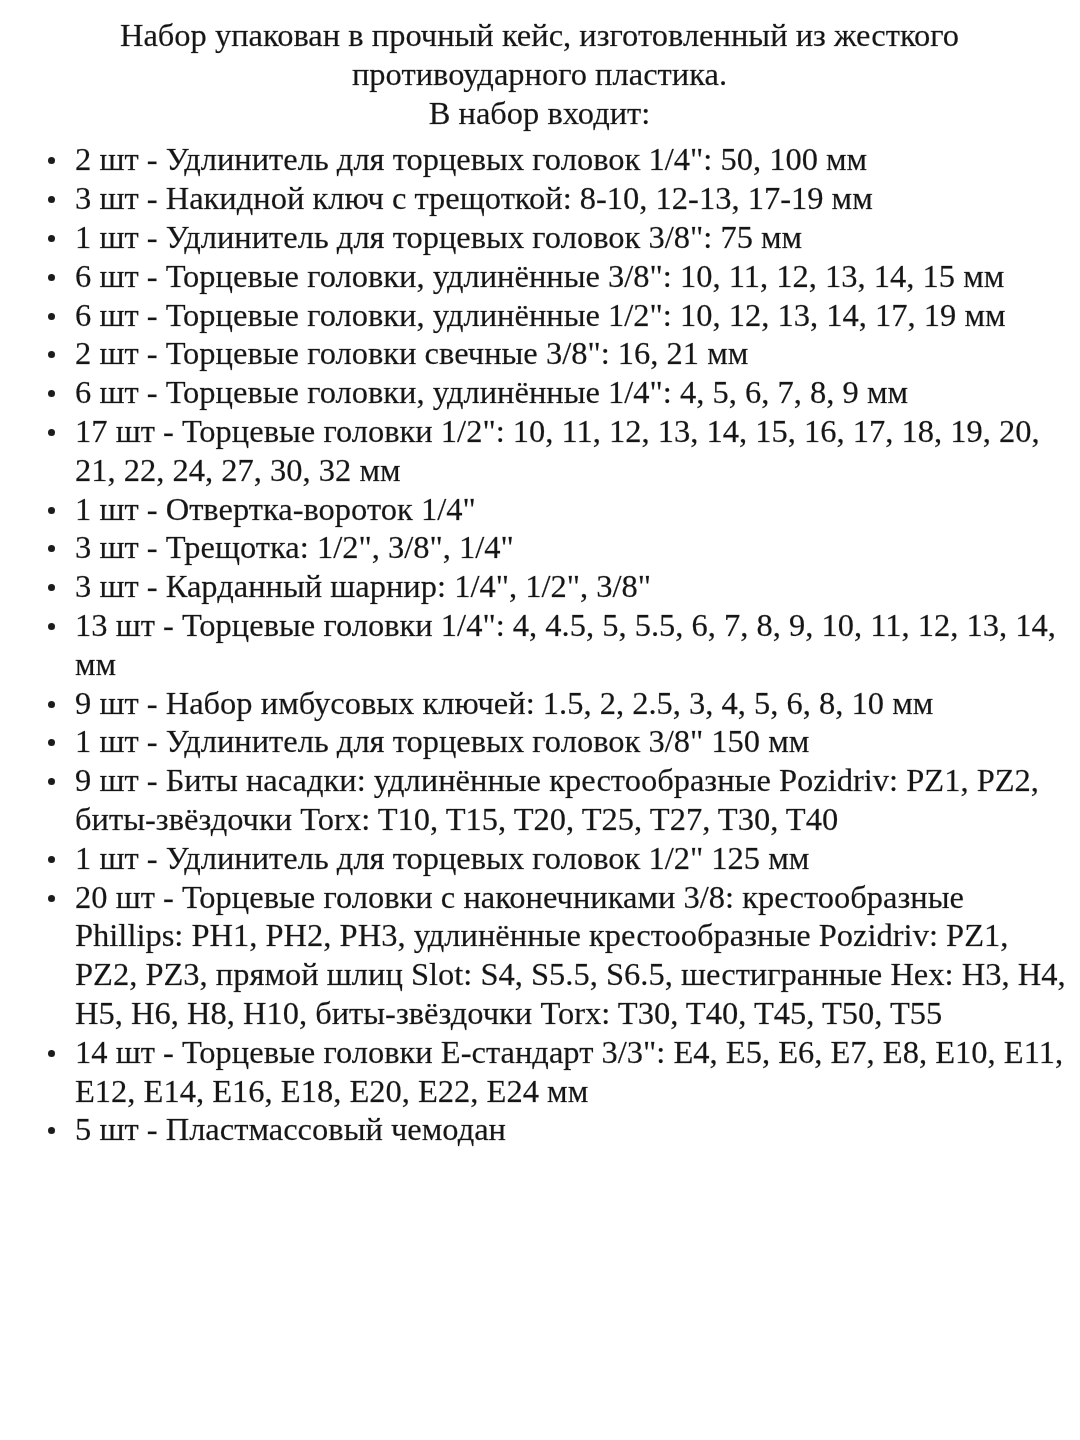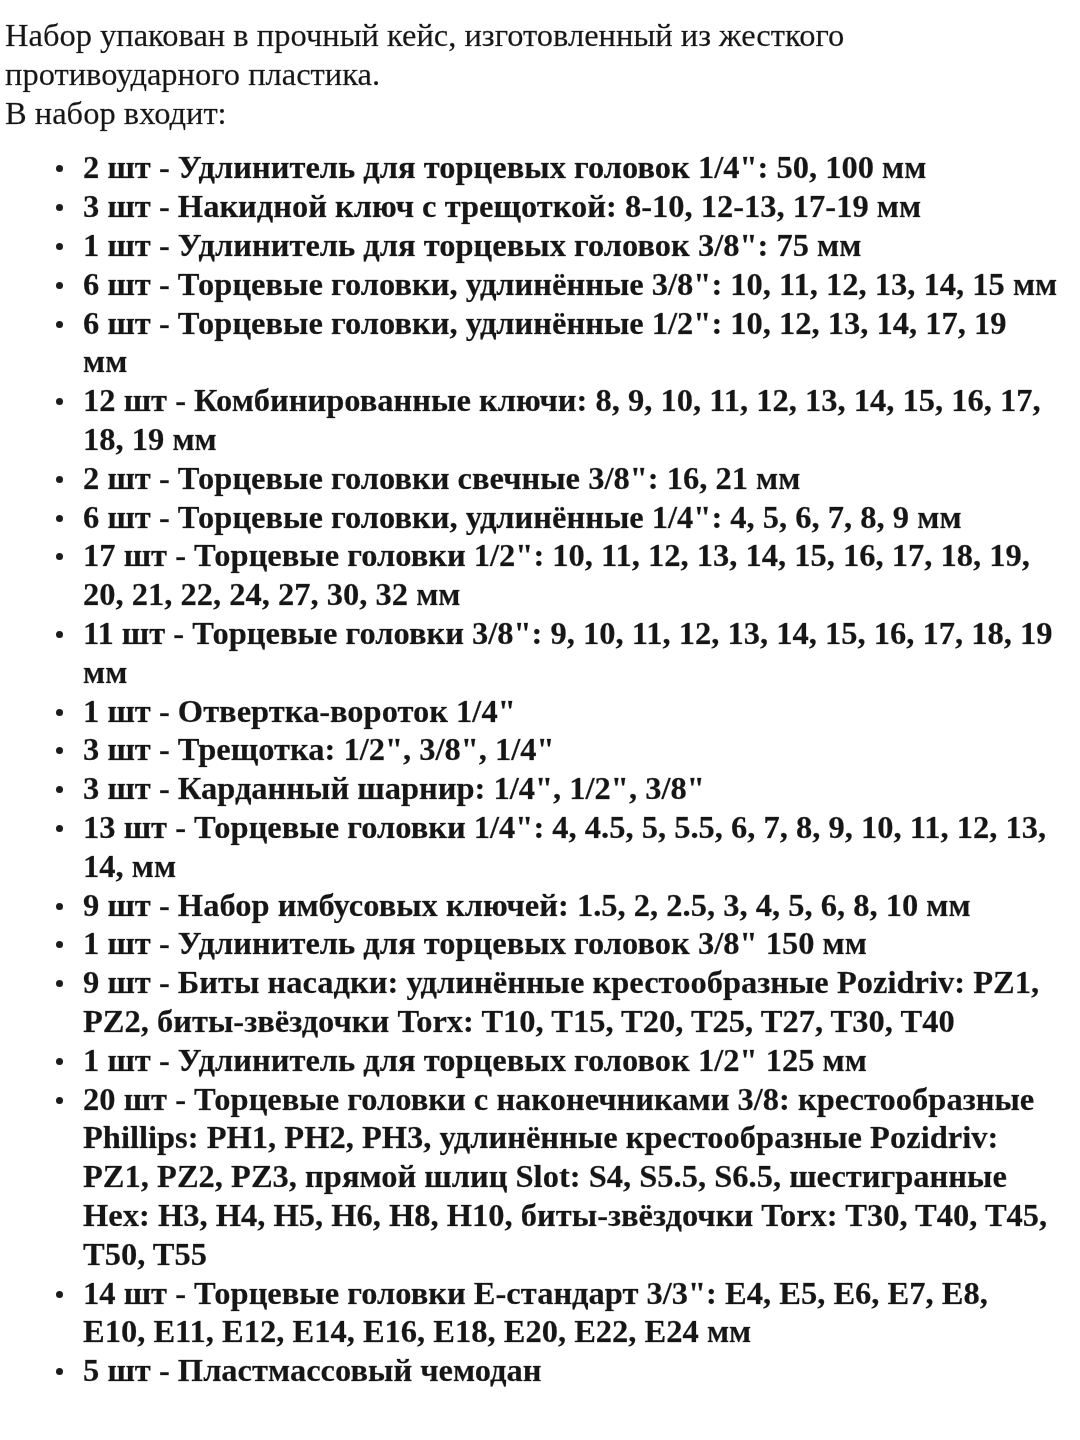--- a/index.html
+++ b/index.html
@@ -17,26 +17,26 @@
   }
   .doc {
     box-sizing: border-box;
     width: 1080px;
     padding: 16px 6px 0 5px;
     font-size: 32.5px;
     line-height: 38.8px;
   }
   .doc p {
     margin: 0;
+    text-align: center;
   }
   ul.contents {
     list-style: none;
-    margin: 16px;
+    margin: 8px;
     padding: 0 0 0 62px;
-    font-weight: bold;
   }
   ul.contents li {
     position: relative;
   }
   ul.contents li::before {
     content: "";
     position: absolute;
     left: -27px;
     top: 17px;
     width: 7px;
@@ -50,25 +50,23 @@
 
 <div class="doc">
   <p>Набор упакован в прочный кейс, изготовленный из жесткого противоударного пластика.</p>
   <p>В набор входит:</p>
   <ul class="contents">
     <li>2 шт - Удлинитель для торцевых головок 1/4": 50, 100 мм</li>
     <li>3 шт - Накидной ключ с трещоткой: 8-10, 12-13, 17-19 мм</li>
     <li>1 шт - Удлинитель для торцевых головок 3/8": 75 мм</li>
     <li>6 шт - Торцевые головки, удлинённые 3/8": 10, 11, 12, 13, 14, 15 мм</li>
     <li>6 шт - Торцевые головки, удлинённые 1/2": 10, 12, 13, 14, 17, 19 мм</li>
-    <li>12 шт - Комбинированные ключи: 8, 9, 10, 11, 12, 13, 14, 15, 16, 17, 18, 19 мм</li>
     <li>2 шт - Торцевые головки свечные 3/8": 16, 21 мм</li>
     <li>6 шт - Торцевые головки, удлинённые 1/4": 4, 5, 6, 7, 8, 9 мм</li>
     <li>17 шт - Торцевые головки 1/2": 10, 11, 12, 13, 14, 15, 16, 17, 18, 19, 20, 21, 22, 24, 27, 30, 32 мм</li>
-    <li>11 шт - Торцевые головки 3/8": 9, 10, 11, 12, 13, 14, 15, 16, 17, 18, 19 мм</li>
     <li>1 шт - Отвертка-вороток 1/4"</li>
     <li>3 шт - Трещотка: 1/2", 3/8", 1/4"</li>
     <li>3 шт - Карданный шарнир: 1/4", 1/2", 3/8"</li>
     <li>13 шт - Торцевые головки 1/4": 4, 4.5, 5, 5.5, 6, 7, 8, 9, 10, 11, 12, 13, 14, мм</li>
     <li>9 шт - Набор имбусовых ключей: 1.5, 2, 2.5, 3, 4, 5, 6, 8, 10 мм</li>
     <li>1 шт - Удлинитель для торцевых головок 3/8" 150 мм</li>
     <li>9 шт - Биты насадки: удлинённые крестообразные Pozidriv: PZ1, PZ2, биты-звёздочки Torx: T10, T15, T20, T25, T27, T30, T40</li>
     <li>1 шт - Удлинитель для торцевых головок 1/2" 125 мм</li>
     <li>20 шт - Торцевые головки с наконечниками 3/8: крестообразные Phillips: PH1, PH2, PH3, удлинённые крестообразные Pozidriv: PZ1, PZ2, PZ3, прямой шлиц Slot: S4, S5.5, S6.5, шестигранные Hex: H3, H4, H5, H6, H8, H10, биты-звёздочки Torx: T30, T40, T45, T50, T55</li>
     <li>14 шт - Торцевые головки Е-стандарт 3/3": E4, E5, E6, E7, E8, E10, E11, E12, E14, E16, E18, E20, E22, E24 мм</li>

